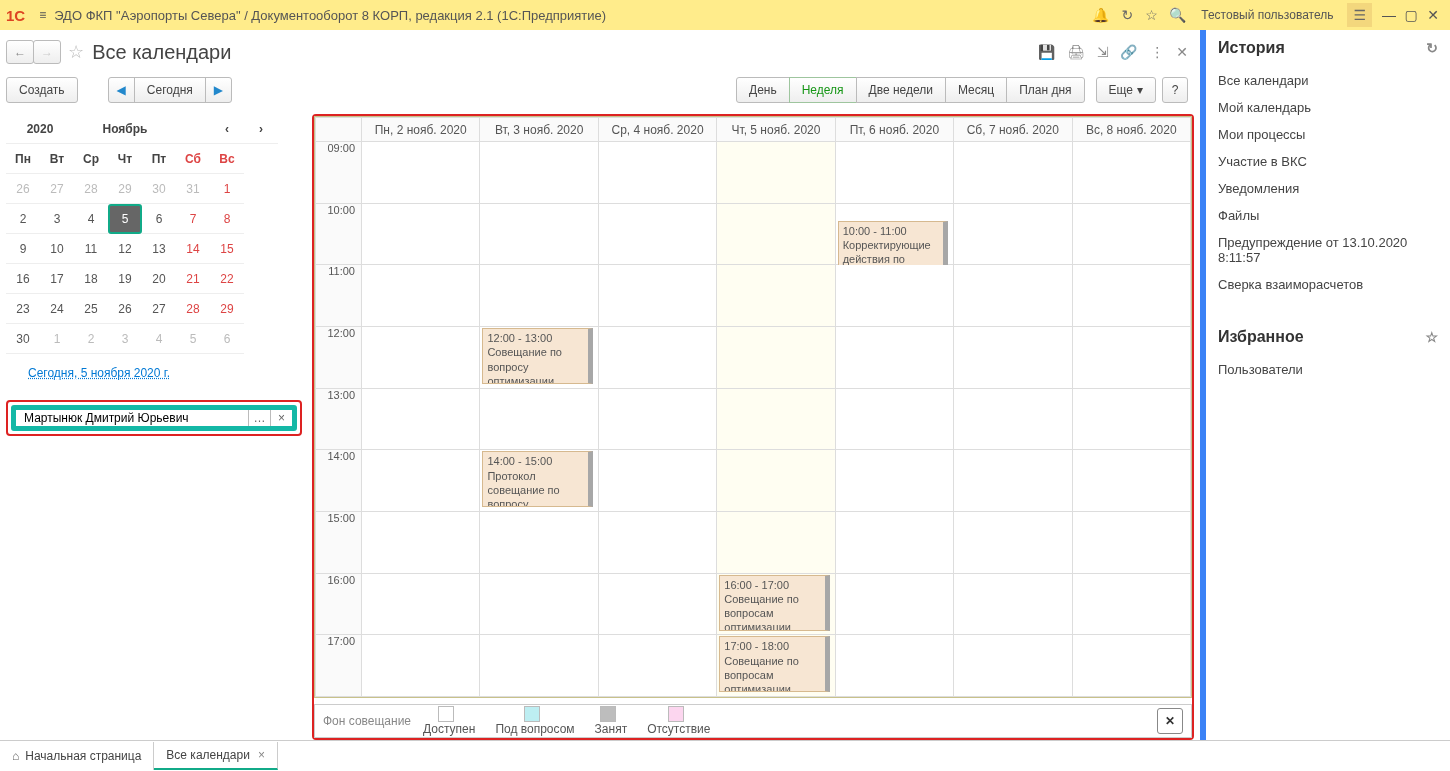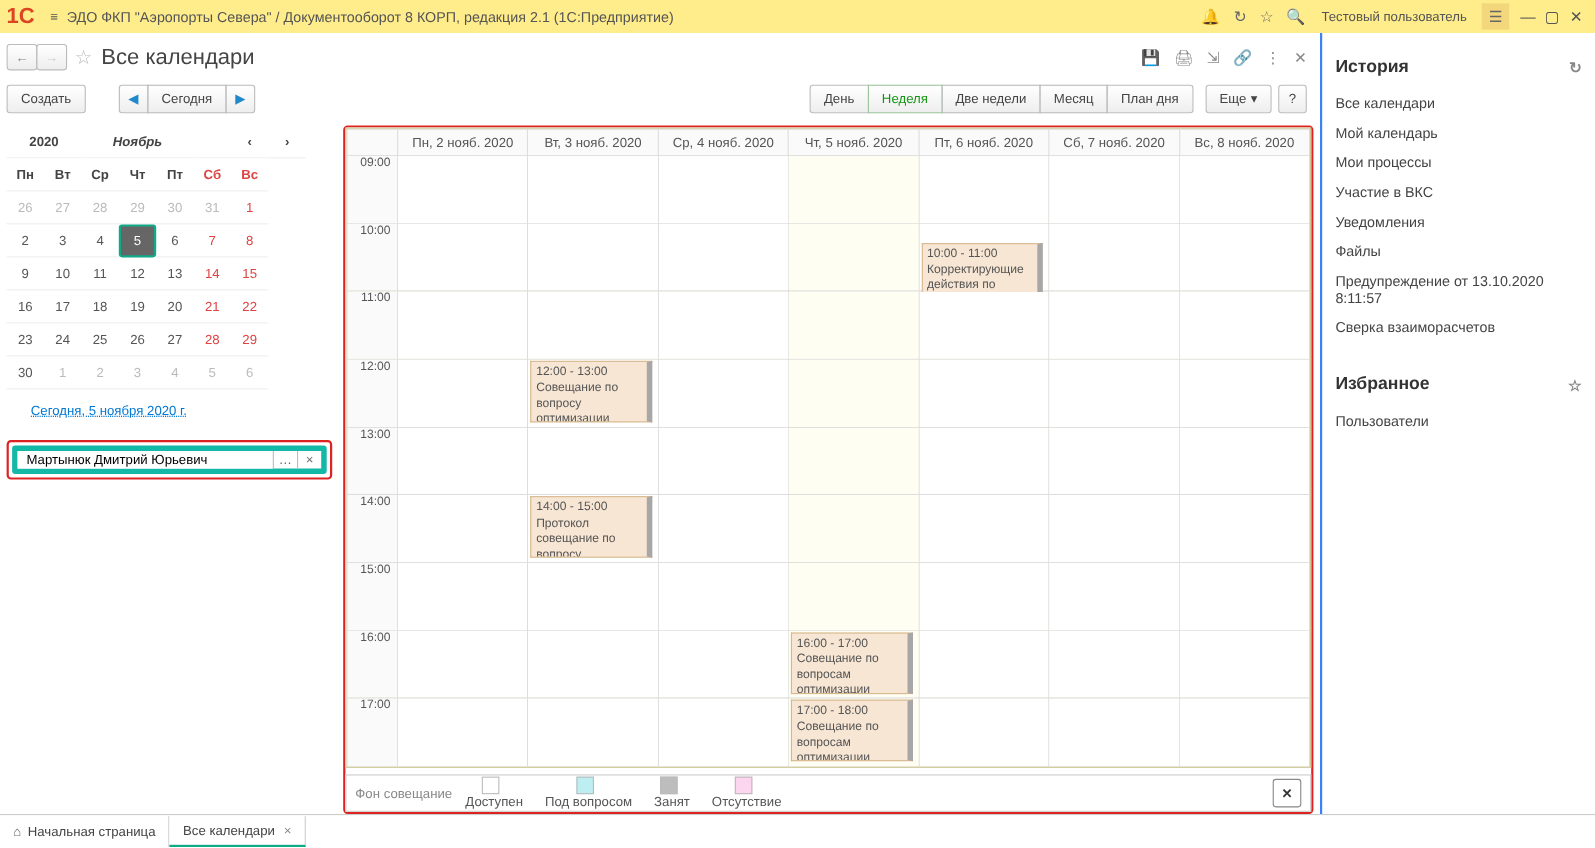--- a/index.html
+++ b/index.html
@@ -1,32 +1,32 @@
 <!DOCTYPE html>
 <html><head>
 <meta charset="utf-8">
 <style>
   * { box-sizing: border-box; margin: 0; padding: 0; font-family: Arial, sans-serif; }
   body { font-size: 12px; color: #333; background: #fff; width: 1450px; height: 771px; overflow: hidden; }
 
   
   .titlebar { height: 30px; background: #ffec8b; display: flex; align-items: center; padding: 0 6px; color: #555; }
-  .titlebar .logo { color: #d42; font-weight: bold; font-size: 20px; margin-right: 6px; }
+  .titlebar .logo { color: #d42; font-weight: bold; font-size: 15px; margin-right: 6px; }
   .titlebar .burger { margin: 0 8px; cursor: pointer; }
   .titlebar .title { font-size: 13px; }
   .titlebar .spacer { flex: 1; }
   .titlebar .ticon { margin: 0 6px; cursor: pointer; font-size: 14px; color: #666; }
   .titlebar .user { margin: 0 8px; color: #555; }
   .titlebar .wbtn { width: 22px; text-align: center; cursor: pointer; font-size: 14px; }
   .titlebar .sel { background: #f3d77d; padding: 4px 6px; }
 
   
   .content { display: flex; height: 710px; }
   .main { flex: 1; padding: 6px 6px 0 6px; display: flex; flex-direction: column; }
-  .rightpanel { width: 250px; border-left: 2px solid #3b82f6; padding: 22px 12px; }
+  .rightpanel { width: 250px; border-left: 6px solid #3b82f6; padding: 9px 12px; }
 
   
   .mainhead { display: flex; align-items: center; height: 32px; }
   .navbtn { width: 28px; height: 24px; border: 1px solid #bbb; background: linear-gradient(#fff,#eee); border-radius: 3px; margin-right: -1px; display: flex; align-items: center; justify-content: center; color: #888; cursor: pointer; }
   .star { color: #bbb; font-size: 18px; margin: 0 8px; cursor: pointer; }
   .pgtitle { font-size: 20px; color: #444; font-weight: normal; }
   .mainhead .spacer { flex: 1; }
   .hicon { margin: 0 6px; color: #888; cursor: pointer; font-size: 14px; }
 
   
@@ -154,21 +154,21 @@
       <div class="btn" style="width:26px;justify-content:center;padding:0;">?</div>
     </div>
 
     <div class="mainbody">
 
       <div class="leftcol">
         
         <div class="mini">
           <div class="mini-row">
             <div class="mini-cell mini-head mini-wide">2020</div>
-            <div class="mini-cell mini-head" style="width:102px;font-style:italic;">Ноябрь</div>
+            <div class="mini-cell mini-head" style="width:102px;">Ноябрь</div>
             <div class="mini-cell mini-head" style="width:34px;"></div>
             <div class="mini-cell mini-head">‹</div>
             <div class="mini-cell mini-head">›</div>
           </div>
           <div class="mini-row" id="mini-weekdays">
               <div class="mini-cell mini-head">Пн</div>
               <div class="mini-cell mini-head">Вт</div>
               <div class="mini-cell mini-head">Ср</div>
               <div class="mini-cell mini-head">Чт</div>
               <div class="mini-cell mini-head">Пт</div>

